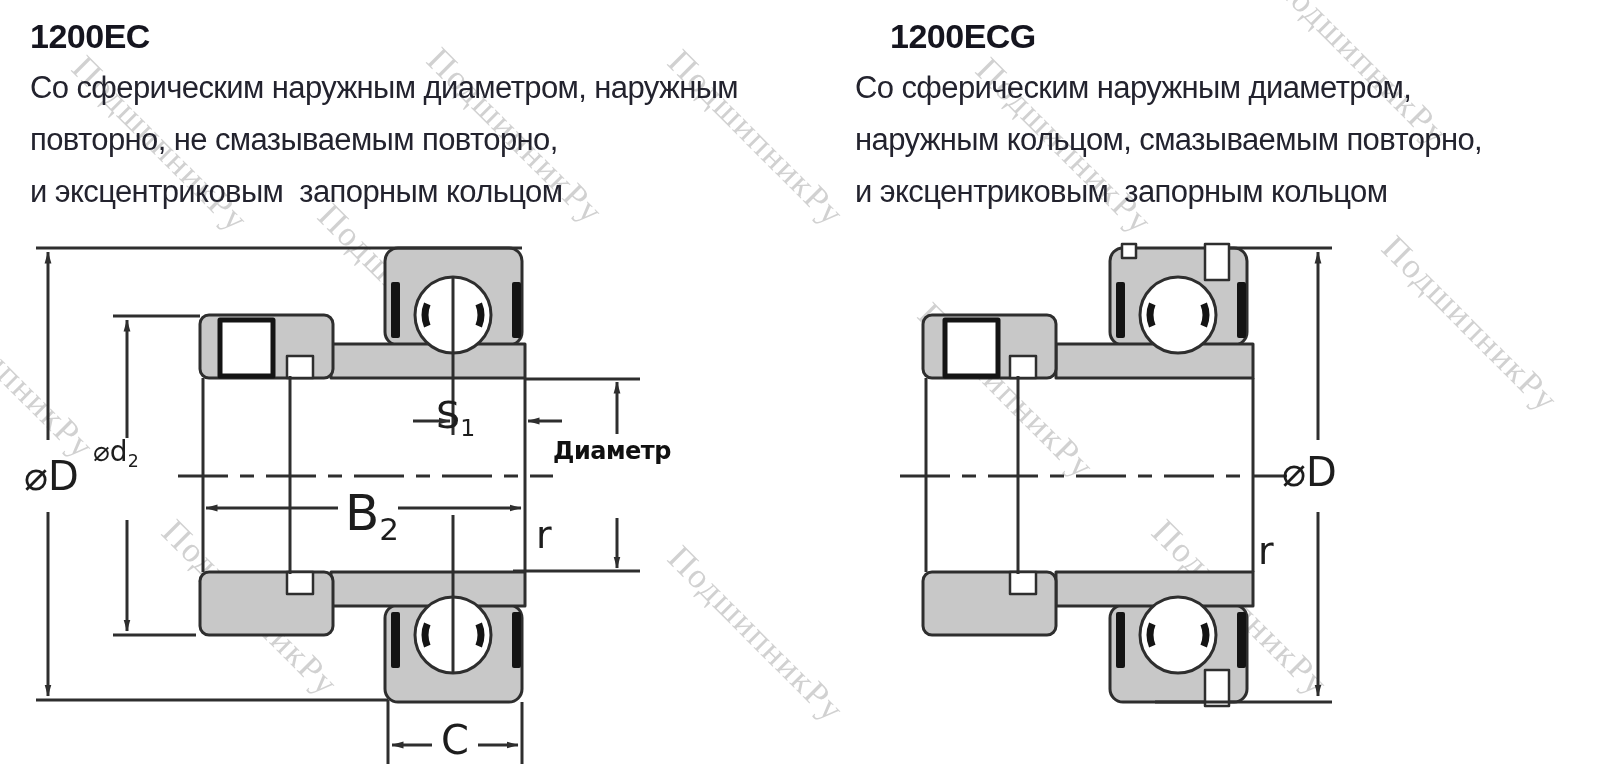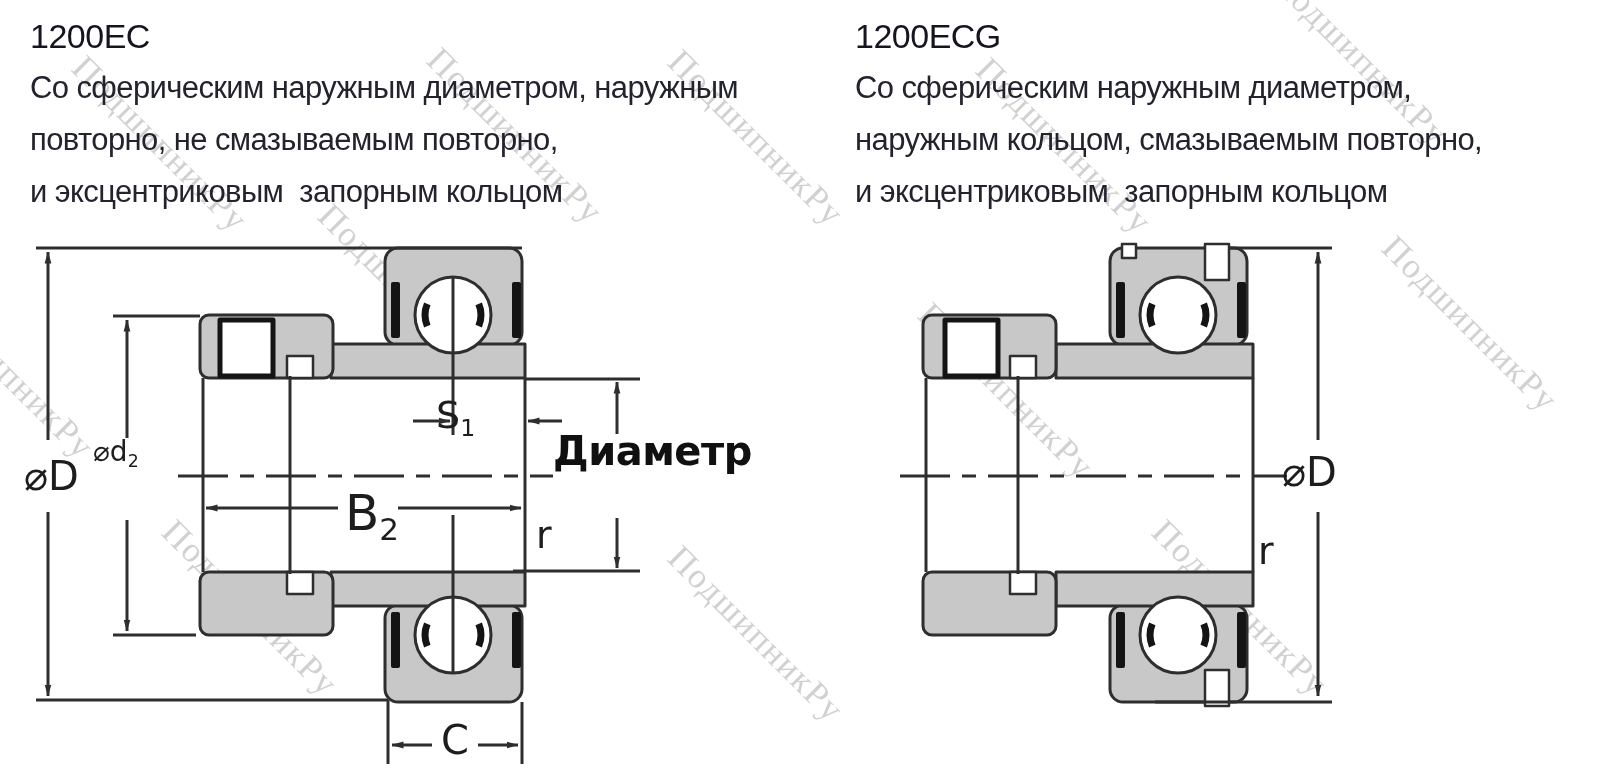--- a/index.html
+++ b/index.html
@@ -1,29 +1,29 @@
 <!DOCTYPE html>
 <html><head>
 <meta charset="utf-8">
 <style>
   html,body{margin:0;padding:0;background:#ffffff;}
   #stage{position:relative;width:1604px;height:776px;background:#ffffff;overflow:hidden;
          font-family:"Liberation Sans",sans-serif;}
   .wm{position:absolute;font-family:"Liberation Serif",serif;font-size:35px;color:#c9c9c9;
       letter-spacing:1.5px;white-space:nowrap;transform:rotate(45deg);transform-origin:left top;
       opacity:.85;user-select:none;}
-  .title{position:absolute;top:16px;font-size:34px;font-weight:400;color:#15151f;
+  .title{position:absolute;top:16px;font-size:34px;font-weight:700;color:#15151f;
          letter-spacing:-0.5px;line-height:40px;}
   .desc{position:absolute;top:62px;font-size:31px;color:#23232e;line-height:52px;
         letter-spacing:-0.6px;}
   .desc div{white-space:pre;}
   .dim{position:absolute;font-family:"DejaVu Sans",sans-serif;color:#1d1d1d;line-height:1;}
   .dim sub{font-size:0.62em;vertical-align:-0.32em;}
   .bore-label{position:absolute;font-family:"DejaVu Sans",sans-serif;font-weight:700;
-              color:#101010;font-size:40px;line-height:46px;letter-spacing:-0.5px;text-align:center;}
+              color:#101010;font-size:24px;line-height:46px;letter-spacing:-0.5px;text-align:center;}
   svg{position:absolute;left:0;top:0;}
 </style>
 </head>
 <body>
 
 <div id="stage">
 
   <div class="wm" style="left:-62px;top:275px">ПодшипникРу</div>
   <div class="wm" style="left:92px;top:48px">ПодшипникРу</div>
   <div class="wm" style="left:338px;top:196px">ПодшипникРу</div>
@@ -37,21 +37,21 @@
   <div class="wm" style="left:1172px;top:512px">ПодшипникРу</div>
   <div class="wm" style="left:688px;top:538px">ПодшипникРу</div>
 
   <div class="title" style="left:30px">1200EC</div>
   <div class="desc" style="left:30px">
     <div>Со сферическим наружным диаметром, наружным</div>
     <div>повторно, не смазываемым повторно,</div>
     <div>и эксцентриковым  запорным кольцом</div>
   </div>
 
-  <div class="title" style="left:855px">1200ECG</div>
+  <div class="title" style="left:890px">1200ECG</div>
   <div class="desc" style="left:855px">
     <div>Со сферическим наружным диаметром,</div>
     <div>наружным кольцом, смазываемым повторно,</div>
     <div>и эксцентриковым  запорным кольцом</div>
   </div>
 
   <svg width="1604" height="776" viewBox="0 0 1604 776">
     <defs>
       <marker id="arr" viewBox="0 0 12 8" refX="11.5" refY="4" markerWidth="12" markerHeight="8" orient="auto-start-reverse" markerUnits="userSpaceOnUse">
         <path d="M12,4 L0,0.6 L0,7.4 Z" fill="#2e2e2e"></path>

